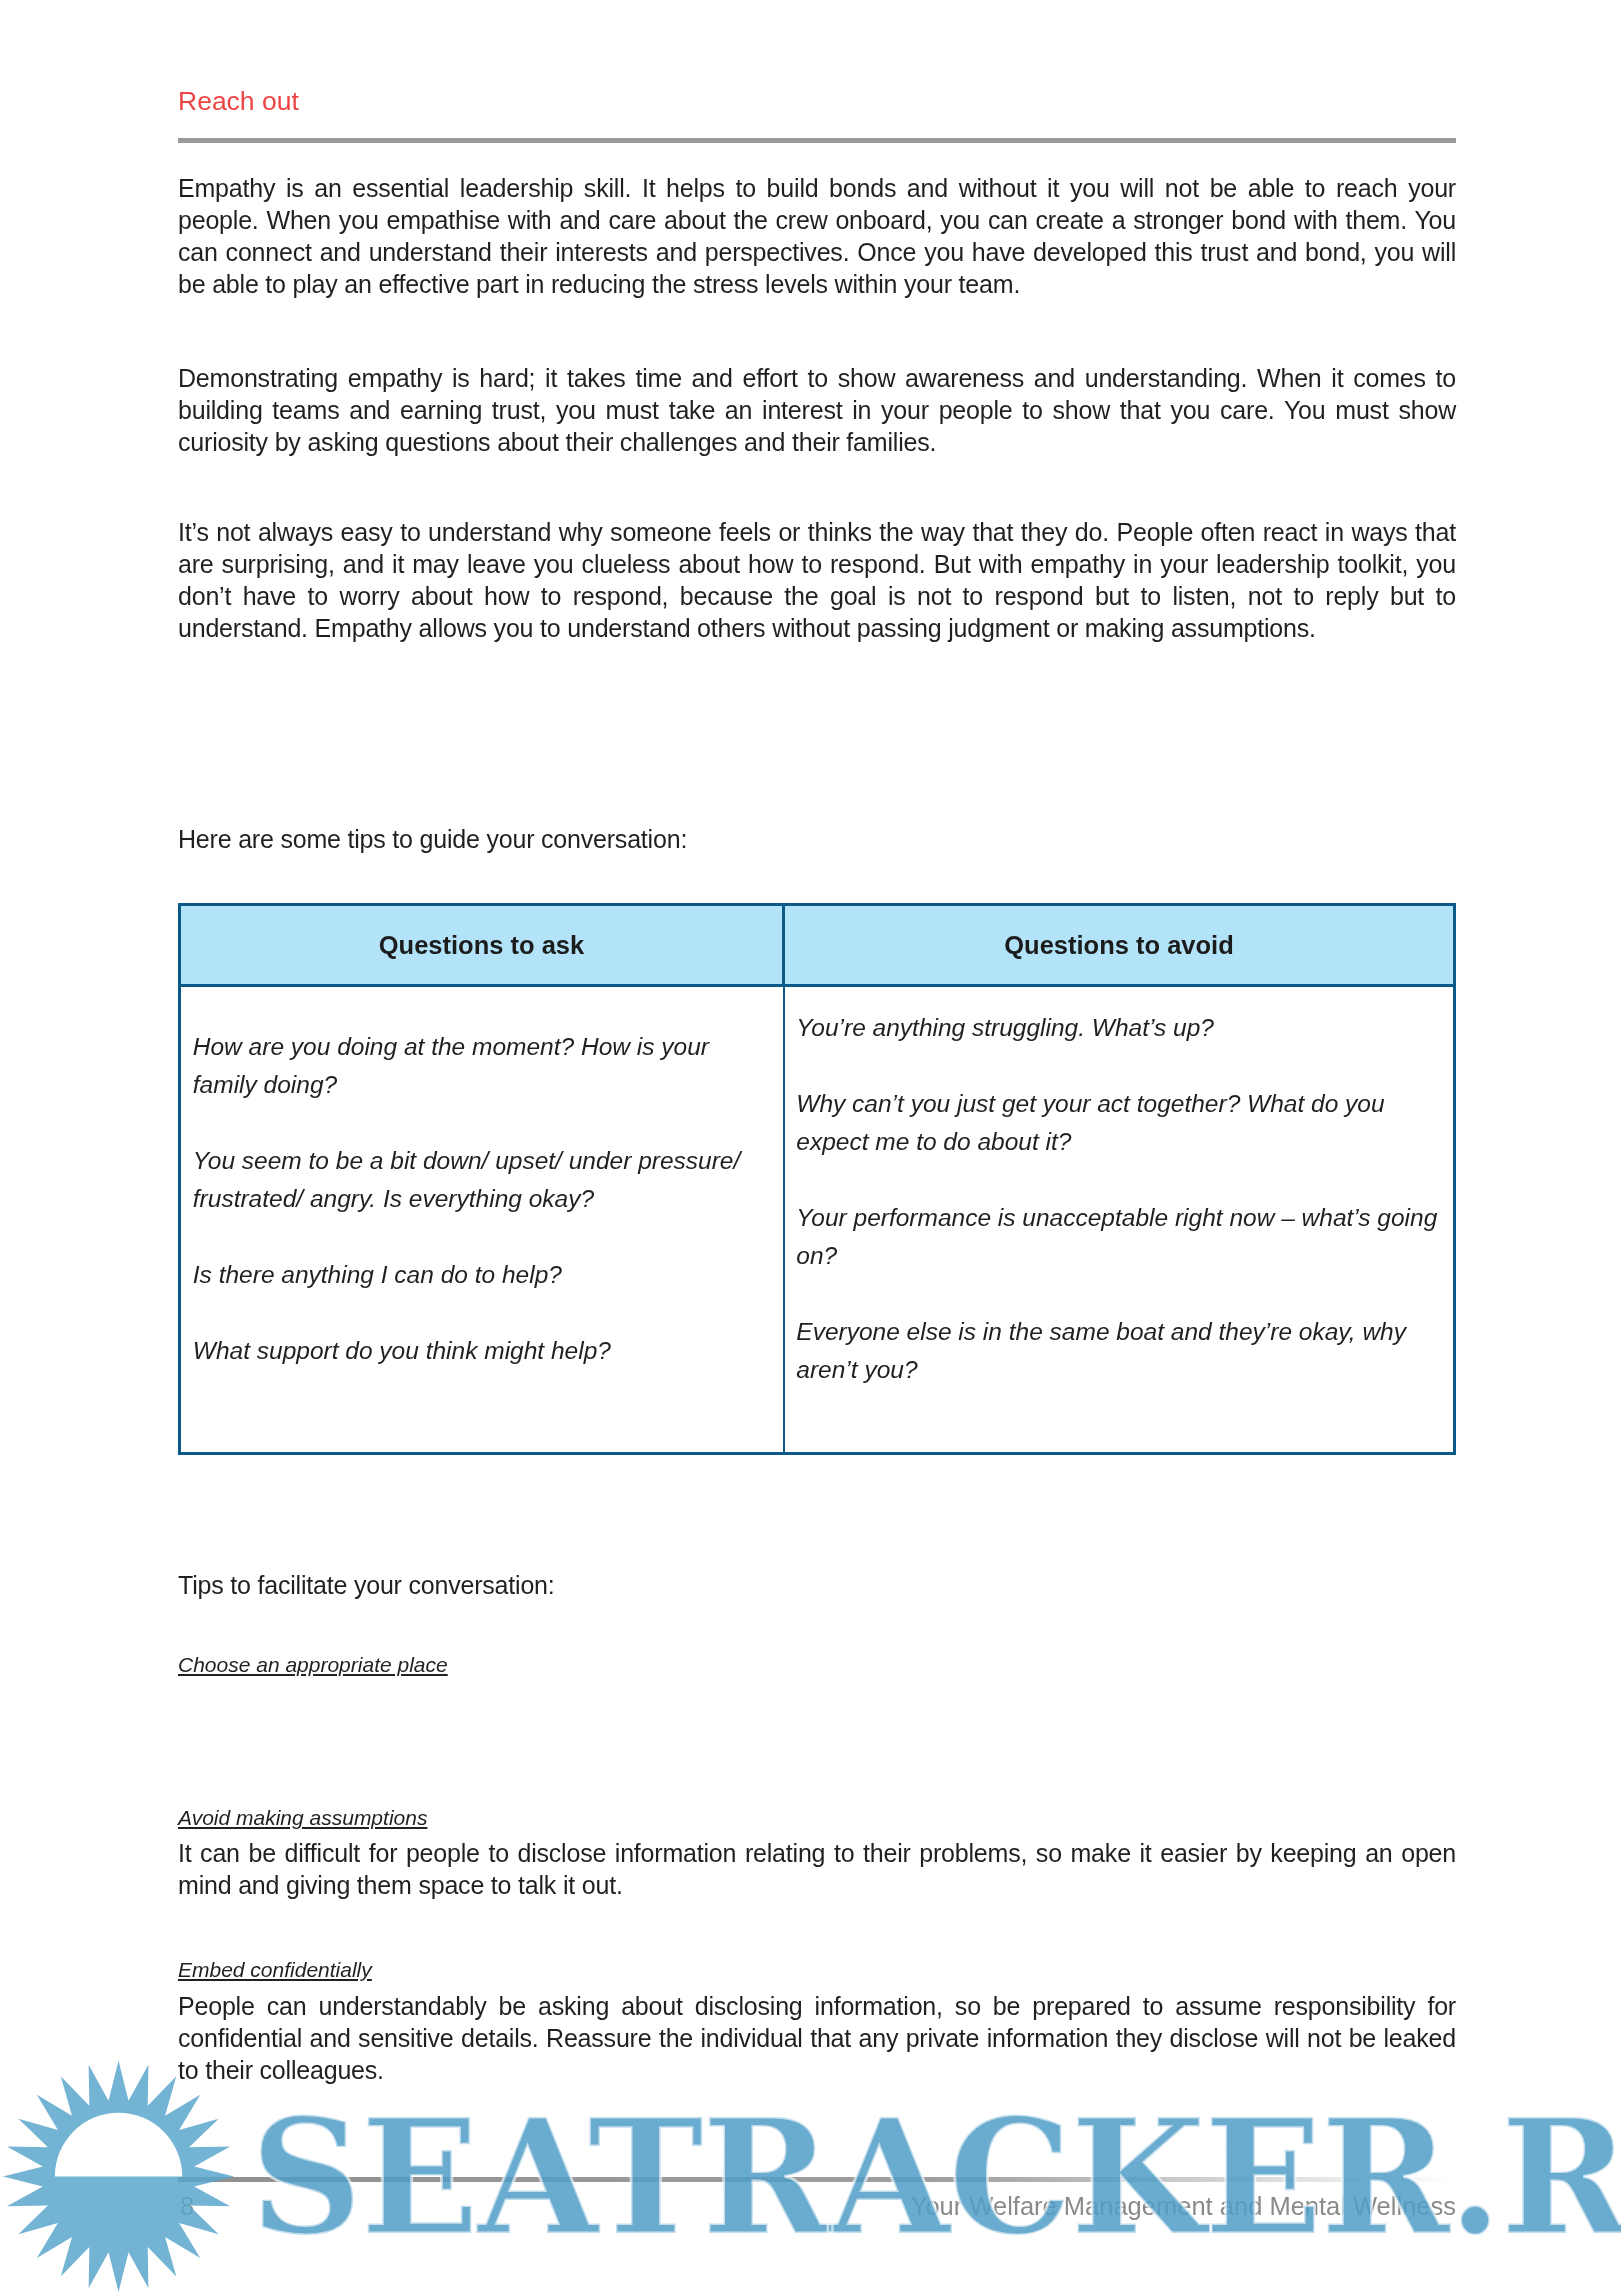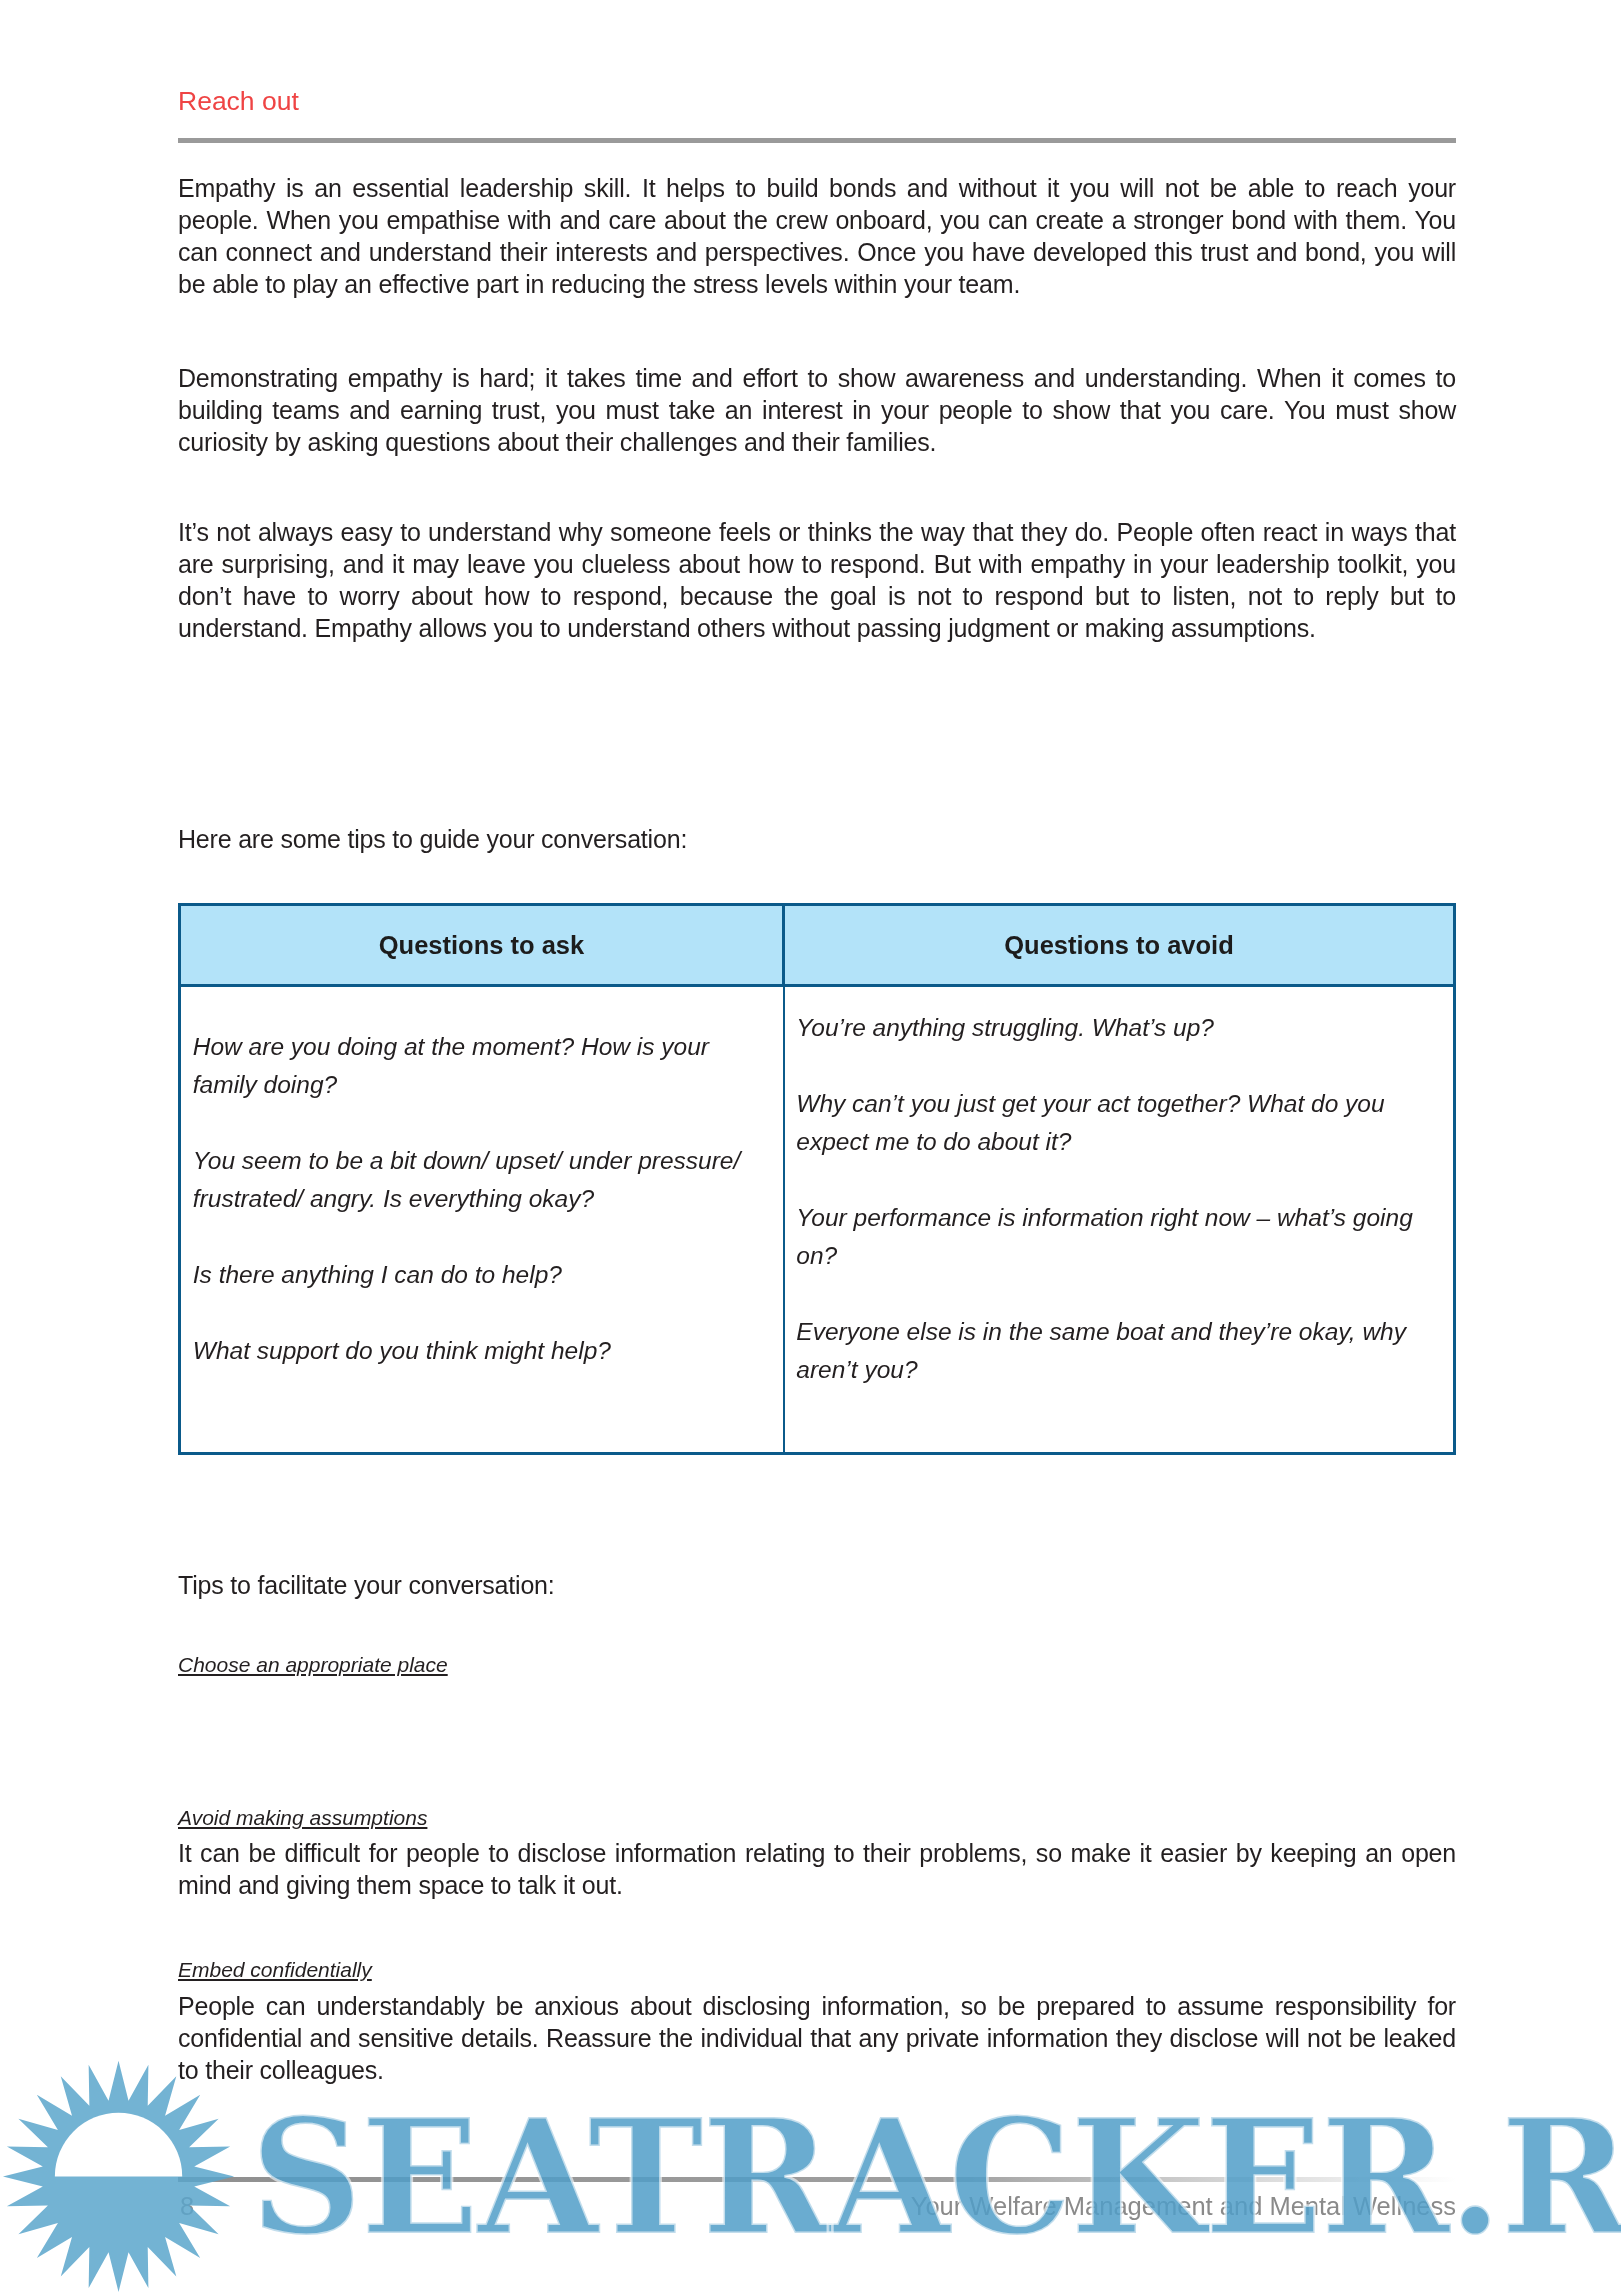--- a/index.html
+++ b/index.html
@@ -77,36 +77,36 @@
       <tr>
         <td class="col-ask">
           <p class="q">How are you doing at the moment? How is your family doing?</p>
           <p class="q">You seem to be a bit down/ upset/ under pressure/ frustrated/ angry. Is everything okay?</p>
           <p class="q">Is there anything I can do to help?</p>
           <p class="q">What support do you think might help?</p>
         </td>
         <td class="col-avoid">
           <p class="q">You’re anything struggling. What’s up?</p>
           <p class="q">Why can’t you just get your act together? What do you expect me to do about it?</p>
-          <p class="q">Your performance is information right now – what’s going on?</p>
+          <p class="q">Your performance is unacceptable right now – what’s going on?</p>
           <p class="q">Everyone else is in the same boat and they’re okay, why aren’t you?</p>
         </td>
       </tr>
     </tbody>
   </table>
 
   <p class="body-text tips-title">Tips to facilitate your conversation:</p>
 
   <p class="tip-heading th1">Choose an appropriate place</p>
 
   <p class="tip-heading th2">Avoid making assumptions</p>
   <p class="body-text tb2">It can be difficult for people to disclose information relating to their problems, so make it easier by keeping an open mind and giving them space to talk it out.</p>
 
   <p class="tip-heading th3">Embed confidentially</p>
-  <p class="body-text tb3">People can understandably be anxious about disclosing information, so be prepared to assume responsibility for confidential and sensitive details. Reassure the individual that any private information they disclose will not be leaked to their colleagues.</p>
+  <p class="body-text tb3">People can understandably be asking about disclosing information, so be prepared to assume responsibility for confidential and sensitive details. Reassure the individual that any private information they disclose will not be leaked to their colleagues.</p>
 
   <div class="foot-rule"></div>
   <div class="page-num">8</div>
   <div class="foot-title">Your Welfare Management and Mental Wellness</div>
 
   <svg class="wm-sun" viewBox="0 0 245 244">
     <polygon id="sun-star" fill="#5ba6cc" points="121.0,8.0 131.2,48.7 151.5,12.0 150.8,53.9 180.0,23.8 168.5,64.1 204.4,42.6 182.9,78.5 223.2,67.0 193.1,96.2 235.0,95.5 198.3,115.8 239.0,126.0 198.3,136.2 235.0,156.5 193.1,155.8 223.2,185.0 182.9,173.5 204.4,209.4 168.5,187.9 180.0,228.2 150.8,198.1 151.5,240.0 131.2,203.3 121.0,244.0 110.8,203.3 90.5,240.0 91.2,198.1 62.0,228.2 73.5,187.9 37.6,209.4 59.1,173.5 18.8,185.0 48.9,155.8 7.0,156.5 43.7,136.2 3.0,126.0 43.7,115.8 7.0,95.5 48.9,96.2 18.8,67.0 59.1,78.5 37.6,42.6 73.5,64.1 62.0,23.8 91.2,53.9 90.5,12.0 110.8,48.7"></polygon>
     <path d="M56 126 A65 65 0 0 1 186 126 Z" fill="#ffffff"></path>
   </svg>
   <div class="wm-text">SEATRACKER.RU</div>

